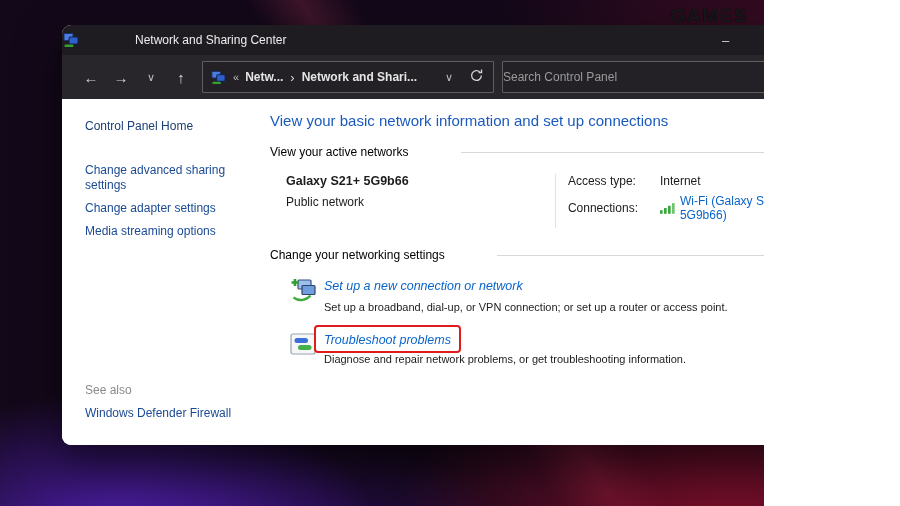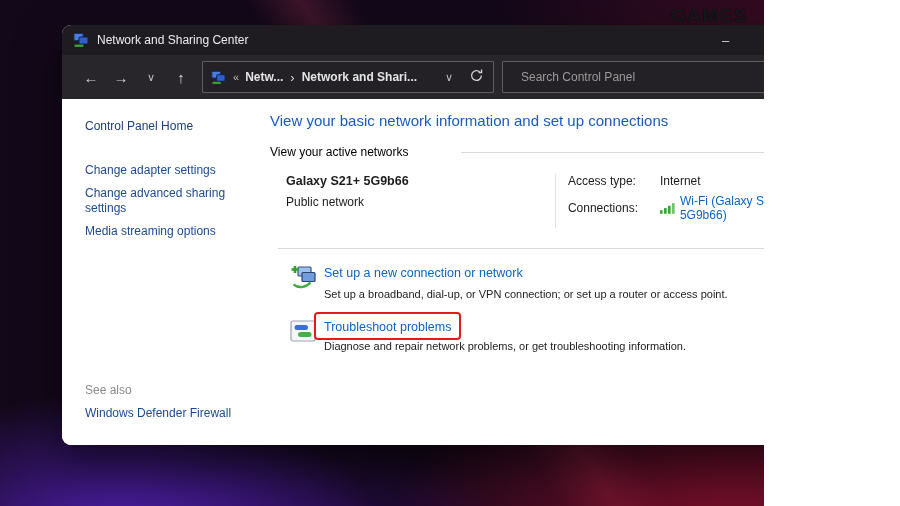--- a/index.html
+++ b/index.html
@@ -22,21 +22,21 @@
   .logo-games { color:#17181c; text-shadow:0 0 1px #000; }
   .logo-errors { color:#95c11f; }
 
   
   .window {
     position:absolute; left:62px; top:25px; width:776px; height:420px;
     border-radius:9px; overflow:hidden; background:#fff;
     box-shadow:0 18px 45px rgba(0,0,0,.55);
   }
 
-  .titlebar { height:30px; background:#1e1c20; display:flex; align-items:center; padding-left:11px; }
+  .titlebar { height:30px; background:#1e1c20; display:flex; align-items:center; padding-left:1px;gap:48px; }
   .titlebar .app-icon { width:16px; height:16px; margin-right:8px; flex:none; }
   .title-text { color:#ececec; font-size:12px; }
   .win-controls { margin-left:auto; display:flex; height:100%; }
   .win-btn { width:45px; height:100%; display:flex; align-items:center; justify-content:center; color:#d6d6d6; font-size:13px; cursor:default; }
   .max-glyph { width:9px; height:9px; border:1px solid #d6d6d6; border-radius:1px; display:inline-block; }
 
   .navbar { height:44px; background:#28262a; display:flex; align-items:center; padding:0 6px 0 14px; }
   .nav-arrow { color:#d2d2d2; font-size:15px; width:30px; text-align:center; flex:none; }
   .nav-arrow.small { font-size:11px; color:#bdbdbd; }
 
@@ -49,21 +49,21 @@
   .crumb-overflow { color:#bdbdbd; font-size:11px; margin-right:6px; }
   .crumb { white-space:nowrap;font-weight:bold; }
   .crumb-sep { margin:0 7px; font-size:13px; color:#d8d8d8; }
   .addr-spacer { flex:1; }
   .addr-chevron { color:#bdbdbd; font-size:11px; margin:0 12px; }
   .refresh-btn { width:22px; text-align:center; }
 
   .searchbox {
     flex:1; height:32px; margin:0 2px 0 8px;
     border:1px solid #5e5e5e; background:#232126; border-radius:1px;
-    display:flex; align-items:center; padding:0 18px;
+    display:flex; align-items:center; padding:0 0;
   }
   .searchbox input {
     flex:1; background:transparent; border:none; outline:none;
     color:#cfcfcf; font-size:12px; font-family:inherit;
   }
   .searchbox input::placeholder { color:#9a9a9a; opacity:1; }
 
   .content { display:flex; height:346px; background:#fff; color:#1c1c1c; }
 
   .sidebar { width:200px; flex:none; display:flex; flex-direction:column; padding:20px 8px 24px 23px; font-size:12px; }
@@ -87,21 +87,21 @@
   .net-divider { width:1px; align-self:stretch; background:#e2e2e2; margin-right:12px; }
   .net-right { font-size:12px; }
   .net-kv { display:flex; align-items:center; margin-bottom:6px; }
   .net-kv .k { width:92px; flex:none; }
   .wifi-icon { margin-right:4px; display:inline-flex; }
   .link { color:#0a64c8; cursor:pointer; }
 
   .settings-items { padding:14px 0 0 4px; }
   .item { display:flex; margin-bottom:17px; }
   .item-icon { width:28px; flex:none; margin:1px 6px 0 16px; }
-  .item-link { font-size:12.5px; color:#0a64c8; cursor:pointer; }
+  .item-link { font-size:12.5px; color:#0a64c8; cursor:pointer;font-style:italic; }
   .item-desc { font-size:11px; margin-top:7px; }
   .hl-box { display:inline-block; border:2px solid #e01b1b; border-radius:4px; padding:3px 8px; margin:-5px 0 -3px -10px; }
   .item.highlighted .item-desc { margin-top:3px; }
 </style>
 </head>
 <body>
 
 <div class="stage">
 
   <div class="logo">
@@ -165,22 +165,22 @@
             <line x1="10.3" y1="10.3" x2="13.8" y2="13.8" stroke="#a8a8a8" stroke-width="1.4"></line>
           </svg>
         </span>
       </div>
     </div>
 
     <div class="content">
 
       <div class="sidebar">
         <div class="cp-home">Control Panel Home</div>
+        <div class="side-link">Change advanced sharing settings</div>
         <div class="side-link">Change adapter settings</div>
-        <div class="side-link">Change advanced sharing settings</div>
         <div class="side-link">Media streaming options</div>
         <div class="see-also">
           <div class="see-also-label">See also</div>
           <div class="side-link">Windows Defender Firewall</div>
         </div>
       </div>
 
       <div class="main">
         <h1 class="main-title">View your basic network information and set up connections</h1>
 
@@ -209,20 +209,21 @@
                   <rect x="9" y="4" width="3" height="9" fill="#3aa83c"></rect>
                   <rect x="13.5" y="1" width="3" height="12" fill="#6fc46f"></rect>
                 </svg>
               </span>
               <span class="link">Wi-Fi (Galaxy S21+ 5G9b66)</span>
             </div>
           </div>
         </div>
 
         <div class="section-row">
+          <span>Change your networking settings</span>
           <span class="rule"></span>
         </div>
 
         <div class="settings-items">
 
           <div class="item">
             <span class="item-icon">
               <svg viewBox="0 0 26 26" width="26" height="26">
                 <rect x="8" y="3" width="13" height="9" rx="1" fill="#9cc0ee" stroke="#35507e" stroke-width="1.2"></rect>
                 <rect x="12" y="8.5" width="13" height="9" rx="1" fill="#6f9ddd" stroke="#2c4368" stroke-width="1.2"></rect>

